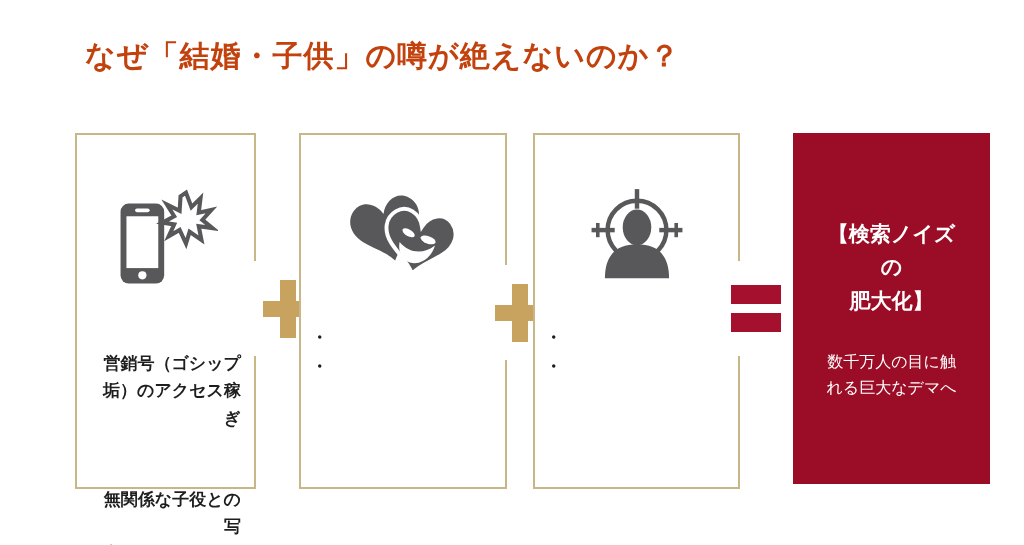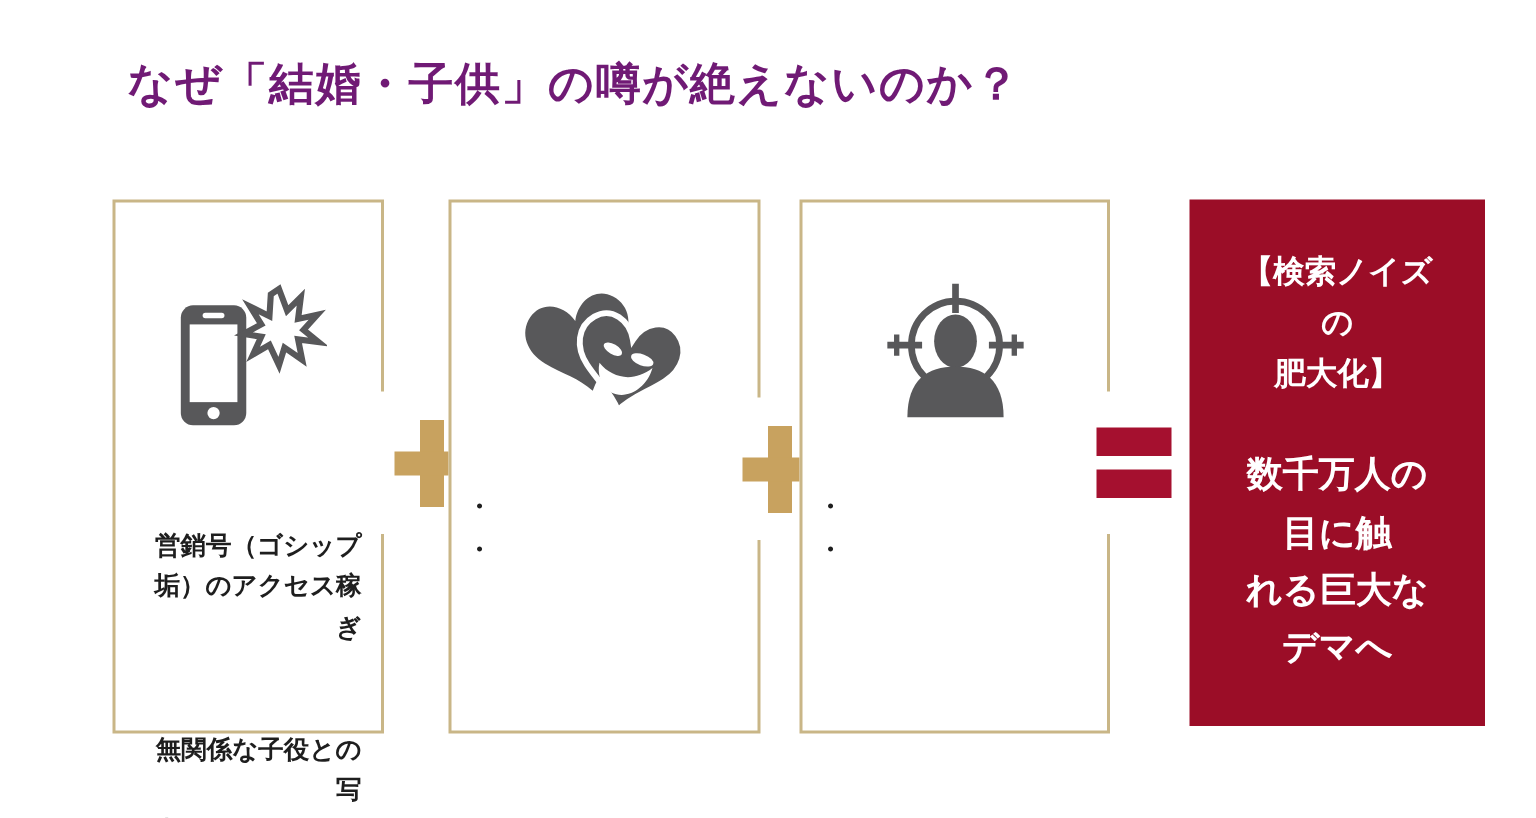--- a/index.html
+++ b/index.html
@@ -3,21 +3,21 @@
 <meta charset="utf-8">
 <style>
   html,body { margin:0; padding:0; background:#ffffff; }
   .stage {
     position:relative; width:1024px; height:545px; background:#ffffff;
     font-family:"Liberation Sans", sans-serif; overflow:hidden;
   }
   .slide-title {
     position:absolute; left:85px; top:36px;
     font-family:"Liberation Serif", serif; font-weight:bold;
-    font-size:30px; color:#701a75; letter-spacing:1px; white-space:nowrap;
+    font-size:30px; color:#c2410c; letter-spacing:1px; white-space:nowrap;
   }
   .cause-box {
     position:absolute; top:133px; height:356px; box-sizing:border-box;
     border:2px solid #C9B687; background:#ffffff;
   }
   #box1 { left:75px;  width:181px;text-align:right; }
   #box2 { left:299px; width:208px; }
   #box3 { left:533px; width:207px; }
   .icon-zone {
     height:178px; box-sizing:border-box; padding-top:30px;
@@ -47,21 +47,21 @@
   .plus .h { position:absolute; left:0; top:21px; width:50px; height:16px; background:#C8A25F; }
   .equals { display:flex; flex-direction:column; gap:9px; }
   .equals .bar { width:50px; height:19px; background:#A5102F; }
   .result-box {
     position:absolute; left:793px; top:133px; width:197px; height:351px;
     background:#9B0D27; color:#ffffff; box-sizing:border-box;
     display:flex; flex-direction:column; justify-content:center; align-items:center;
     text-align:center; gap:32px; padding:0 28px;
   }
   .result-heading { font-size:21px; font-weight:bold; line-height:1.6; white-space:pre-line; }
-  .result-body    { font-size:24px; font-weight:bold; line-height:1.6; white-space:pre-line; }
+  .result-body    { font-size:16px; font-weight:normal; line-height:1.6; white-space:pre-line; }
 </style>
 </head>
 <body>
 
 <div class="stage">
 
   <div class="slide-title">なぜ「結婚・子供」の噂が絶えないのか？</div>
 
   <div class="cause-box" id="box1">
     <div class="icon-zone">

